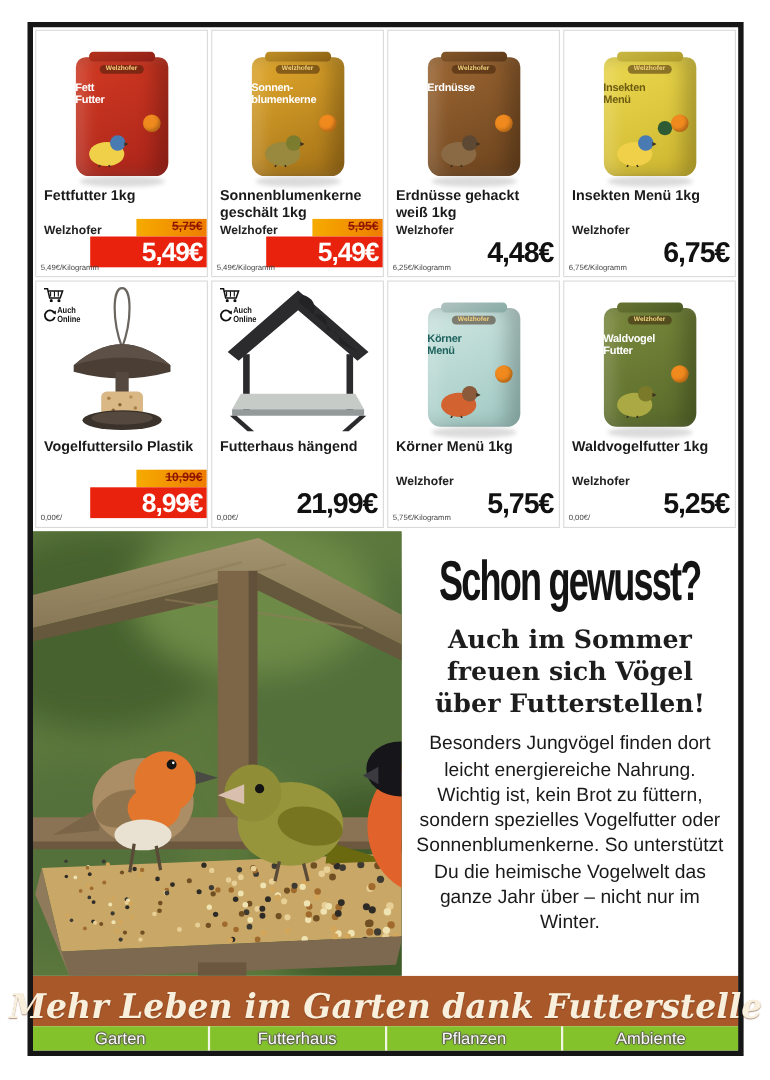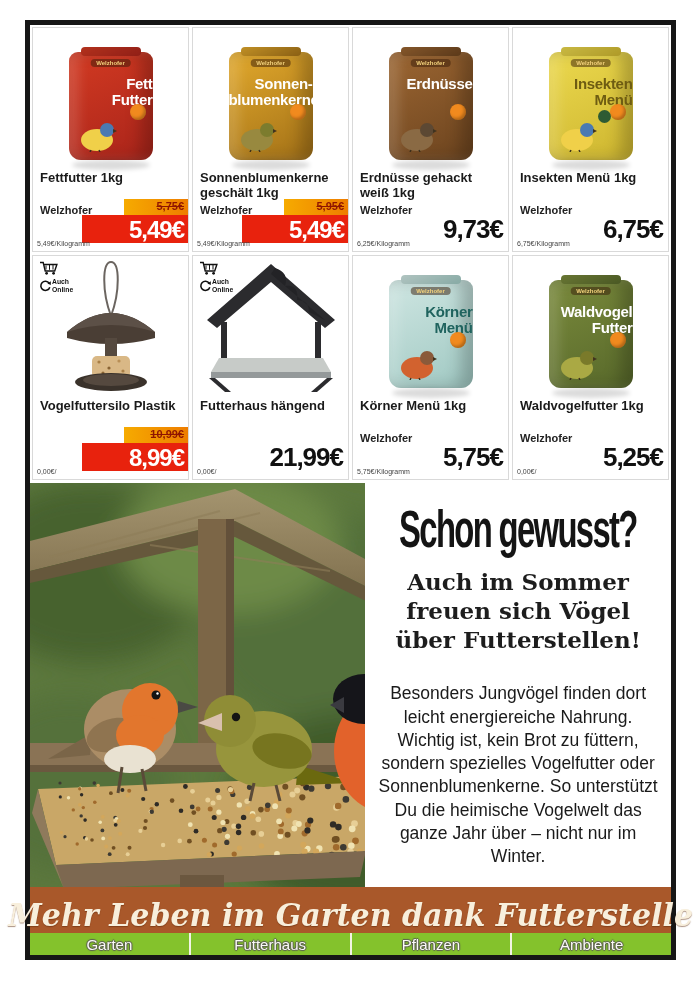--- a/index.html
+++ b/index.html
@@ -19,32 +19,32 @@
   .online-flag{position:absolute;top:5px;left:6px;width:44px;color:#111;}
   .online-row{display:flex;align-items:center;gap:1px;margin-top:-1px;}
   .online-txt{display:flex;flex-direction:column;font-size:8px;font-weight:bold;line-height:0.95;transform:scaleX(.85);transform-origin:left;}
 
   
   .bagwrap{position:relative;width:90px;height:124px;}
   .bag{position:absolute;left:3px;top:10px;width:84px;height:108px;border-radius:9px 9px 12px 12px;box-shadow:inset -12px 0 16px rgba(0,0,0,.22),inset 10px 0 12px rgba(255,255,255,.14);}
   .bag::before{content:"";position:absolute;top:-5px;left:12px;right:12px;height:9px;border-radius:4px;background:inherit;filter:brightness(.85);}
   .bagwrap::after{content:"";position:absolute;left:6px;bottom:-4px;width:78px;height:10px;border-radius:50%;background:rgba(0,0,0,.14);filter:blur(2px);}
   .bag-brand{position:absolute;top:7px;left:50%;transform:translateX(-50%);background:rgba(55,28,8,.5);color:#f3d27c;font-size:6px;font-weight:bold;padding:1px 6px;border-radius:6px;white-space:nowrap;}
-  .bag-label{position:absolute;top:24px;width:100%;text-align:right;font-weight:bold;font-size:15px;line-height:1.05;letter-spacing:-0.3px;}
+  .bag-label{position:absolute;top:24px;width:100%;text-align:left;font-weight:bold;font-size:10px;line-height:1.05;letter-spacing:-0.3px;}
   .bag-bird{position:absolute;left:6px;bottom:8px;}
   .bag-dot{position:absolute;right:7px;top:52px;width:16px;height:16px;border-radius:50%;background:#f18a1e;box-shadow:inset -2px -2px 3px rgba(0,0,0,.25);}
   .bag-dot-green{position:absolute;right:22px;top:58px;width:13px;height:13px;border-radius:50%;}
 
   
   .midrow{display:flex;height:404px;}
   .photo{width:365px;height:404px;overflow:hidden;position:relative;background:#5f7a3f;}
   .info{flex:1;background:#fff;padding:12px 8px 0 8px;text-align:center;box-sizing:border-box;}
   .headline{display:inline-block;font-weight:bold;font-size:40px;letter-spacing:-2px;color:#141414;transform:scale(.82,1.28);transform-origin:center top;white-space:nowrap;margin-top:6px;}
   .script-block{margin-top:22px;font-family:"DejaVu Serif",serif;font-weight:bold;font-size:23px;color:#1d1d1d;line-height:1.25;}
-  .body-copy{margin-top:28px;font-size:17.5px;line-height:1.33;color:#1a1a1a;}
+  .body-copy{margin-top:10px;font-size:17.5px;line-height:1.33;color:#1a1a1a;}
 
   
   .banner{height:46px;background:var(--banner-bg,#a9582a);display:flex;align-items:flex-end;justify-content:center;}
   .banner-text{font-family:"DejaVu Serif",serif;font-style:italic;font-weight:bold;font-size:31px;color:var(--banner-text,#f8efdc);white-space:nowrap;transform:scaleX(.97);text-shadow:0 1px 1px rgba(90,40,10,.5);}
   .nav{height:22px;background:var(--nav-bg,#84c22c);display:flex;}
   .nav-item{flex:1;display:flex;align-items:center;justify-content:center;font-size:15px;color:#fbfbf6;text-shadow:-1px 0 1px #5a5a52,1px 0 1px #5a5a52,0 1px 1px #5a5a52,0 -1px 1px #5a5a52;}
   .nav-item + .nav-item{border-left:2px solid #f2f4e4;}
 </style>
 </head>
 <body>
@@ -134,21 +134,21 @@
           <div class="bag-dot"></div>
 
         </div>
       </div>
 
     </div>
 
     <div class="p-title">Erdnüsse gehackt weiß 1kg</div>
     <div class="p-brand">Welzhofer</div>
 
-    <div class="price-black">9,73€</div>
+    <div class="price-black">4,48€</div>
     <div class="p-unit">6,25€/Kilogramm</div>
   </div>
 
   <div class="card">
 
     <div class="p-img">
 
       <div class="img-bag bagwrap">
         <div class="bag" style="background: linear-gradient(155deg, rgb(236, 217, 78), rgb(205, 181, 47));">
           <div class="bag-brand">Welzhofer</div>

